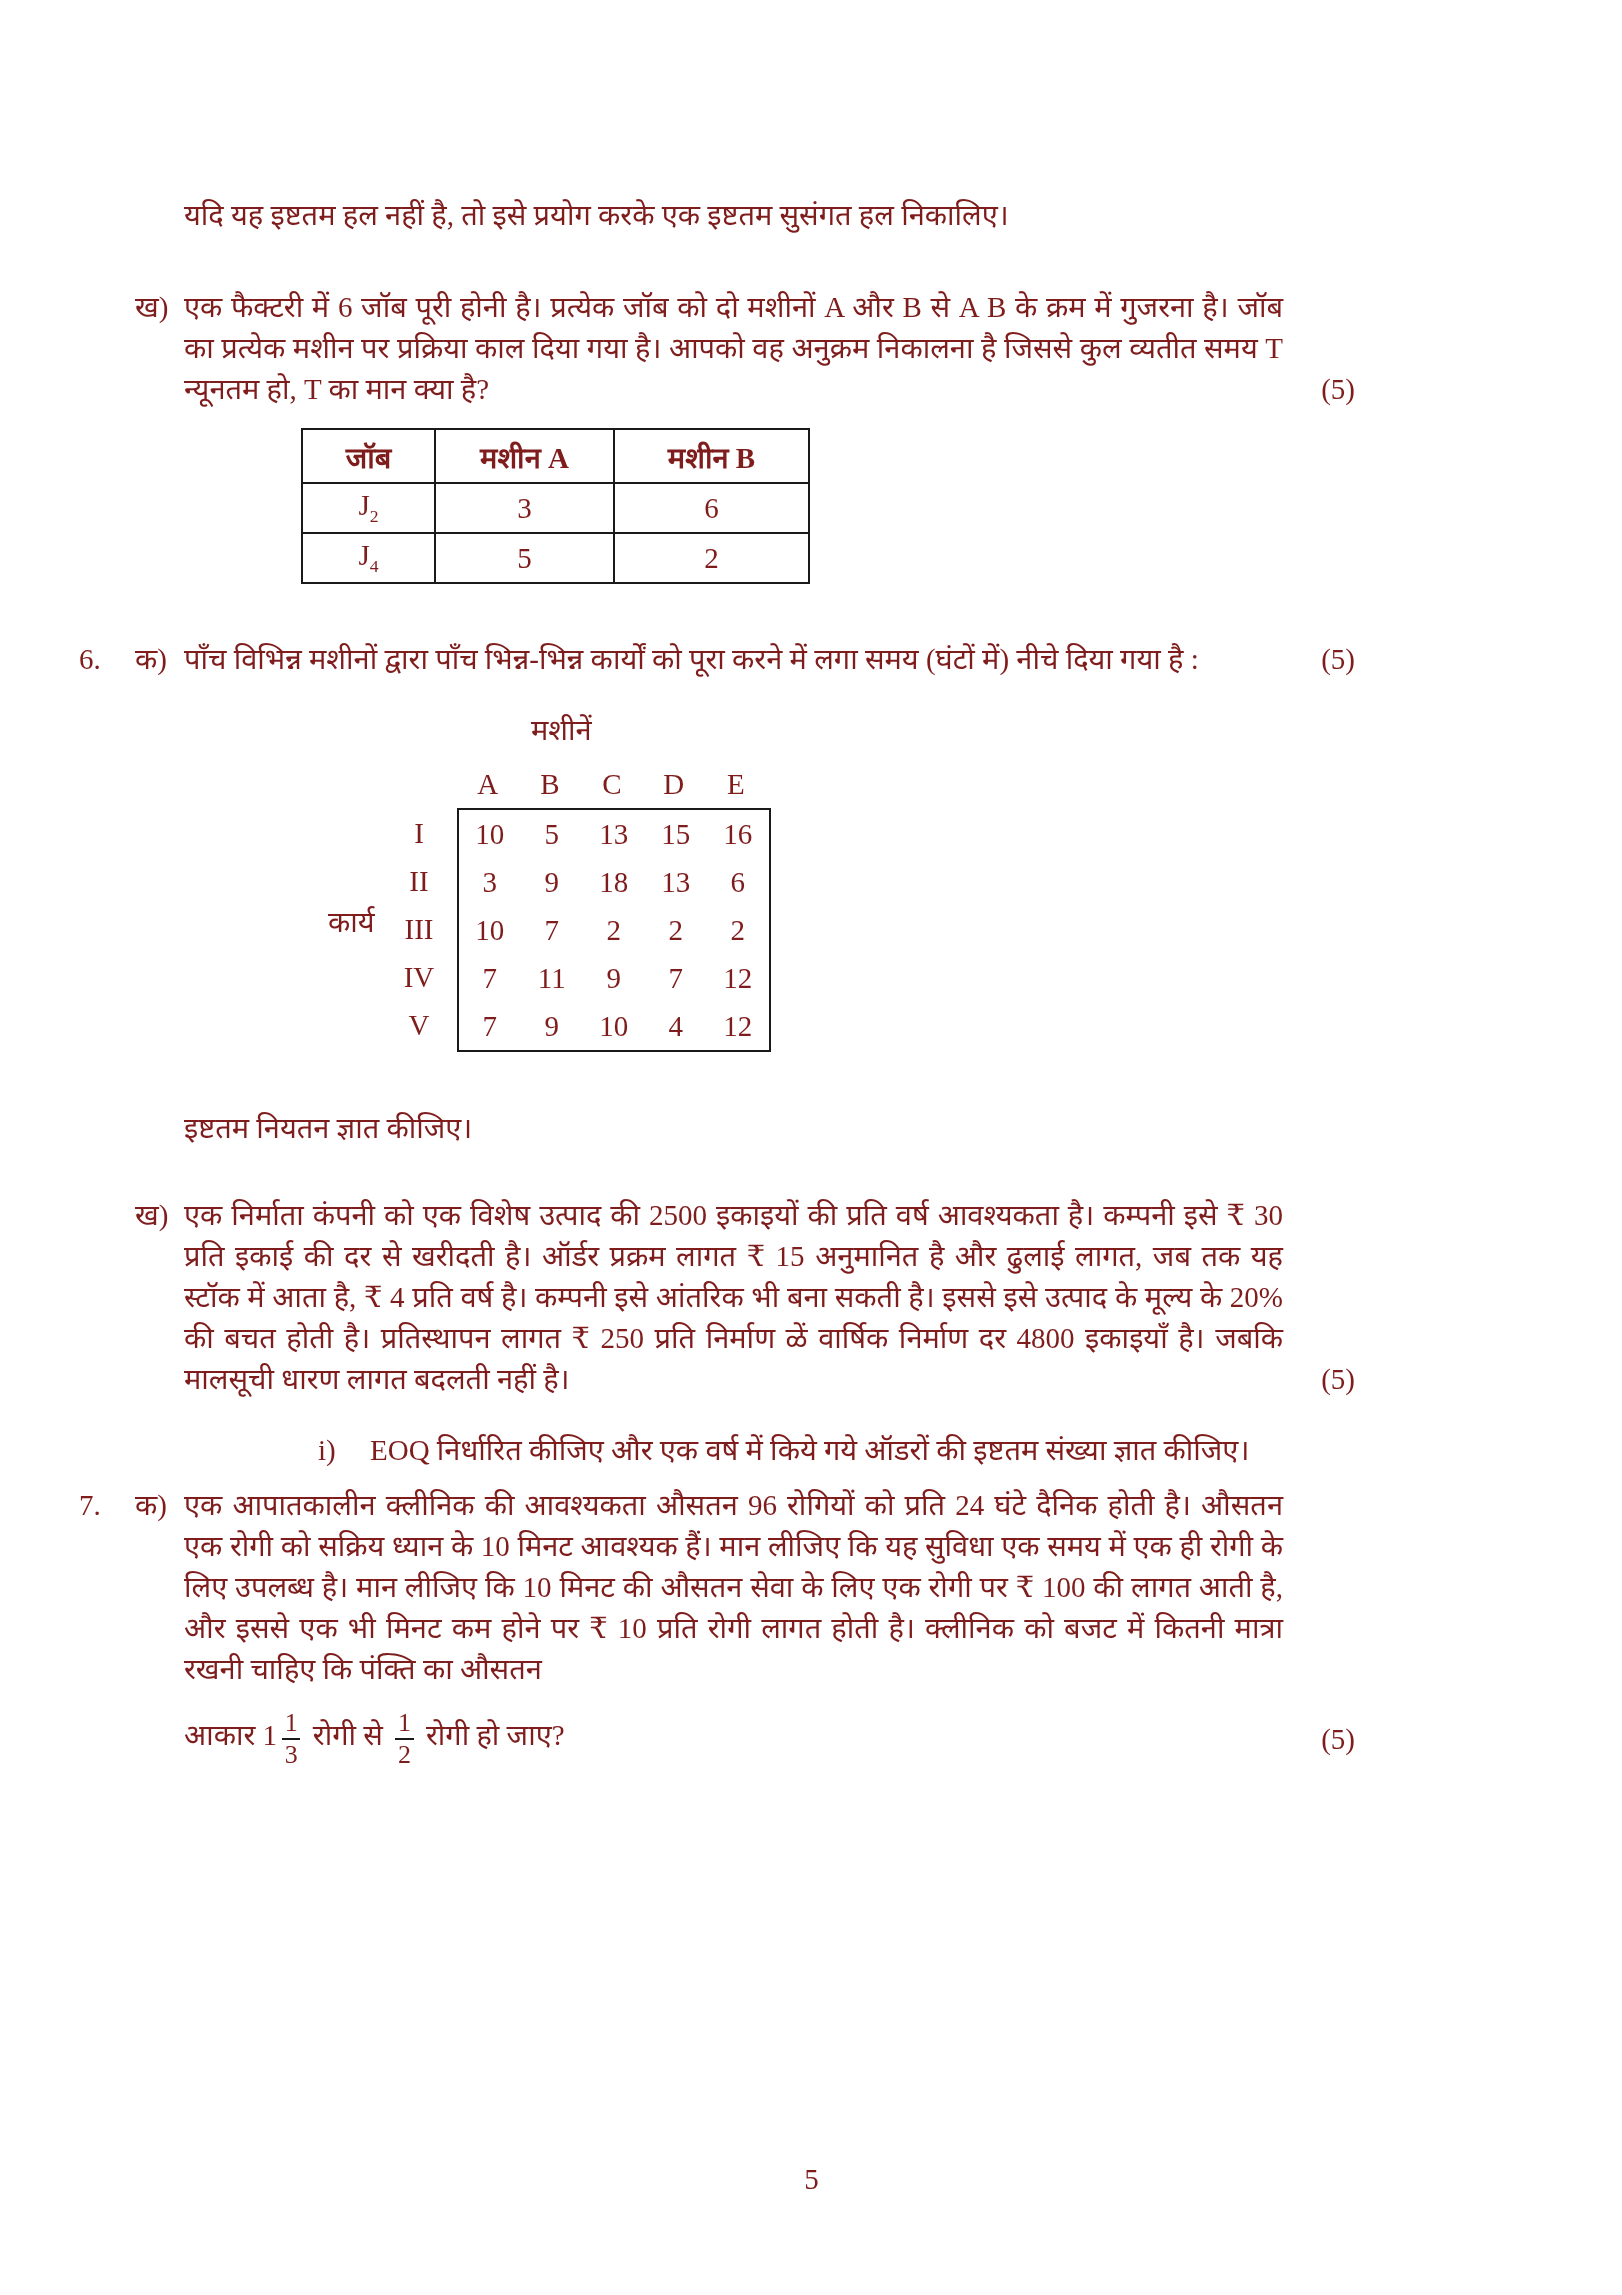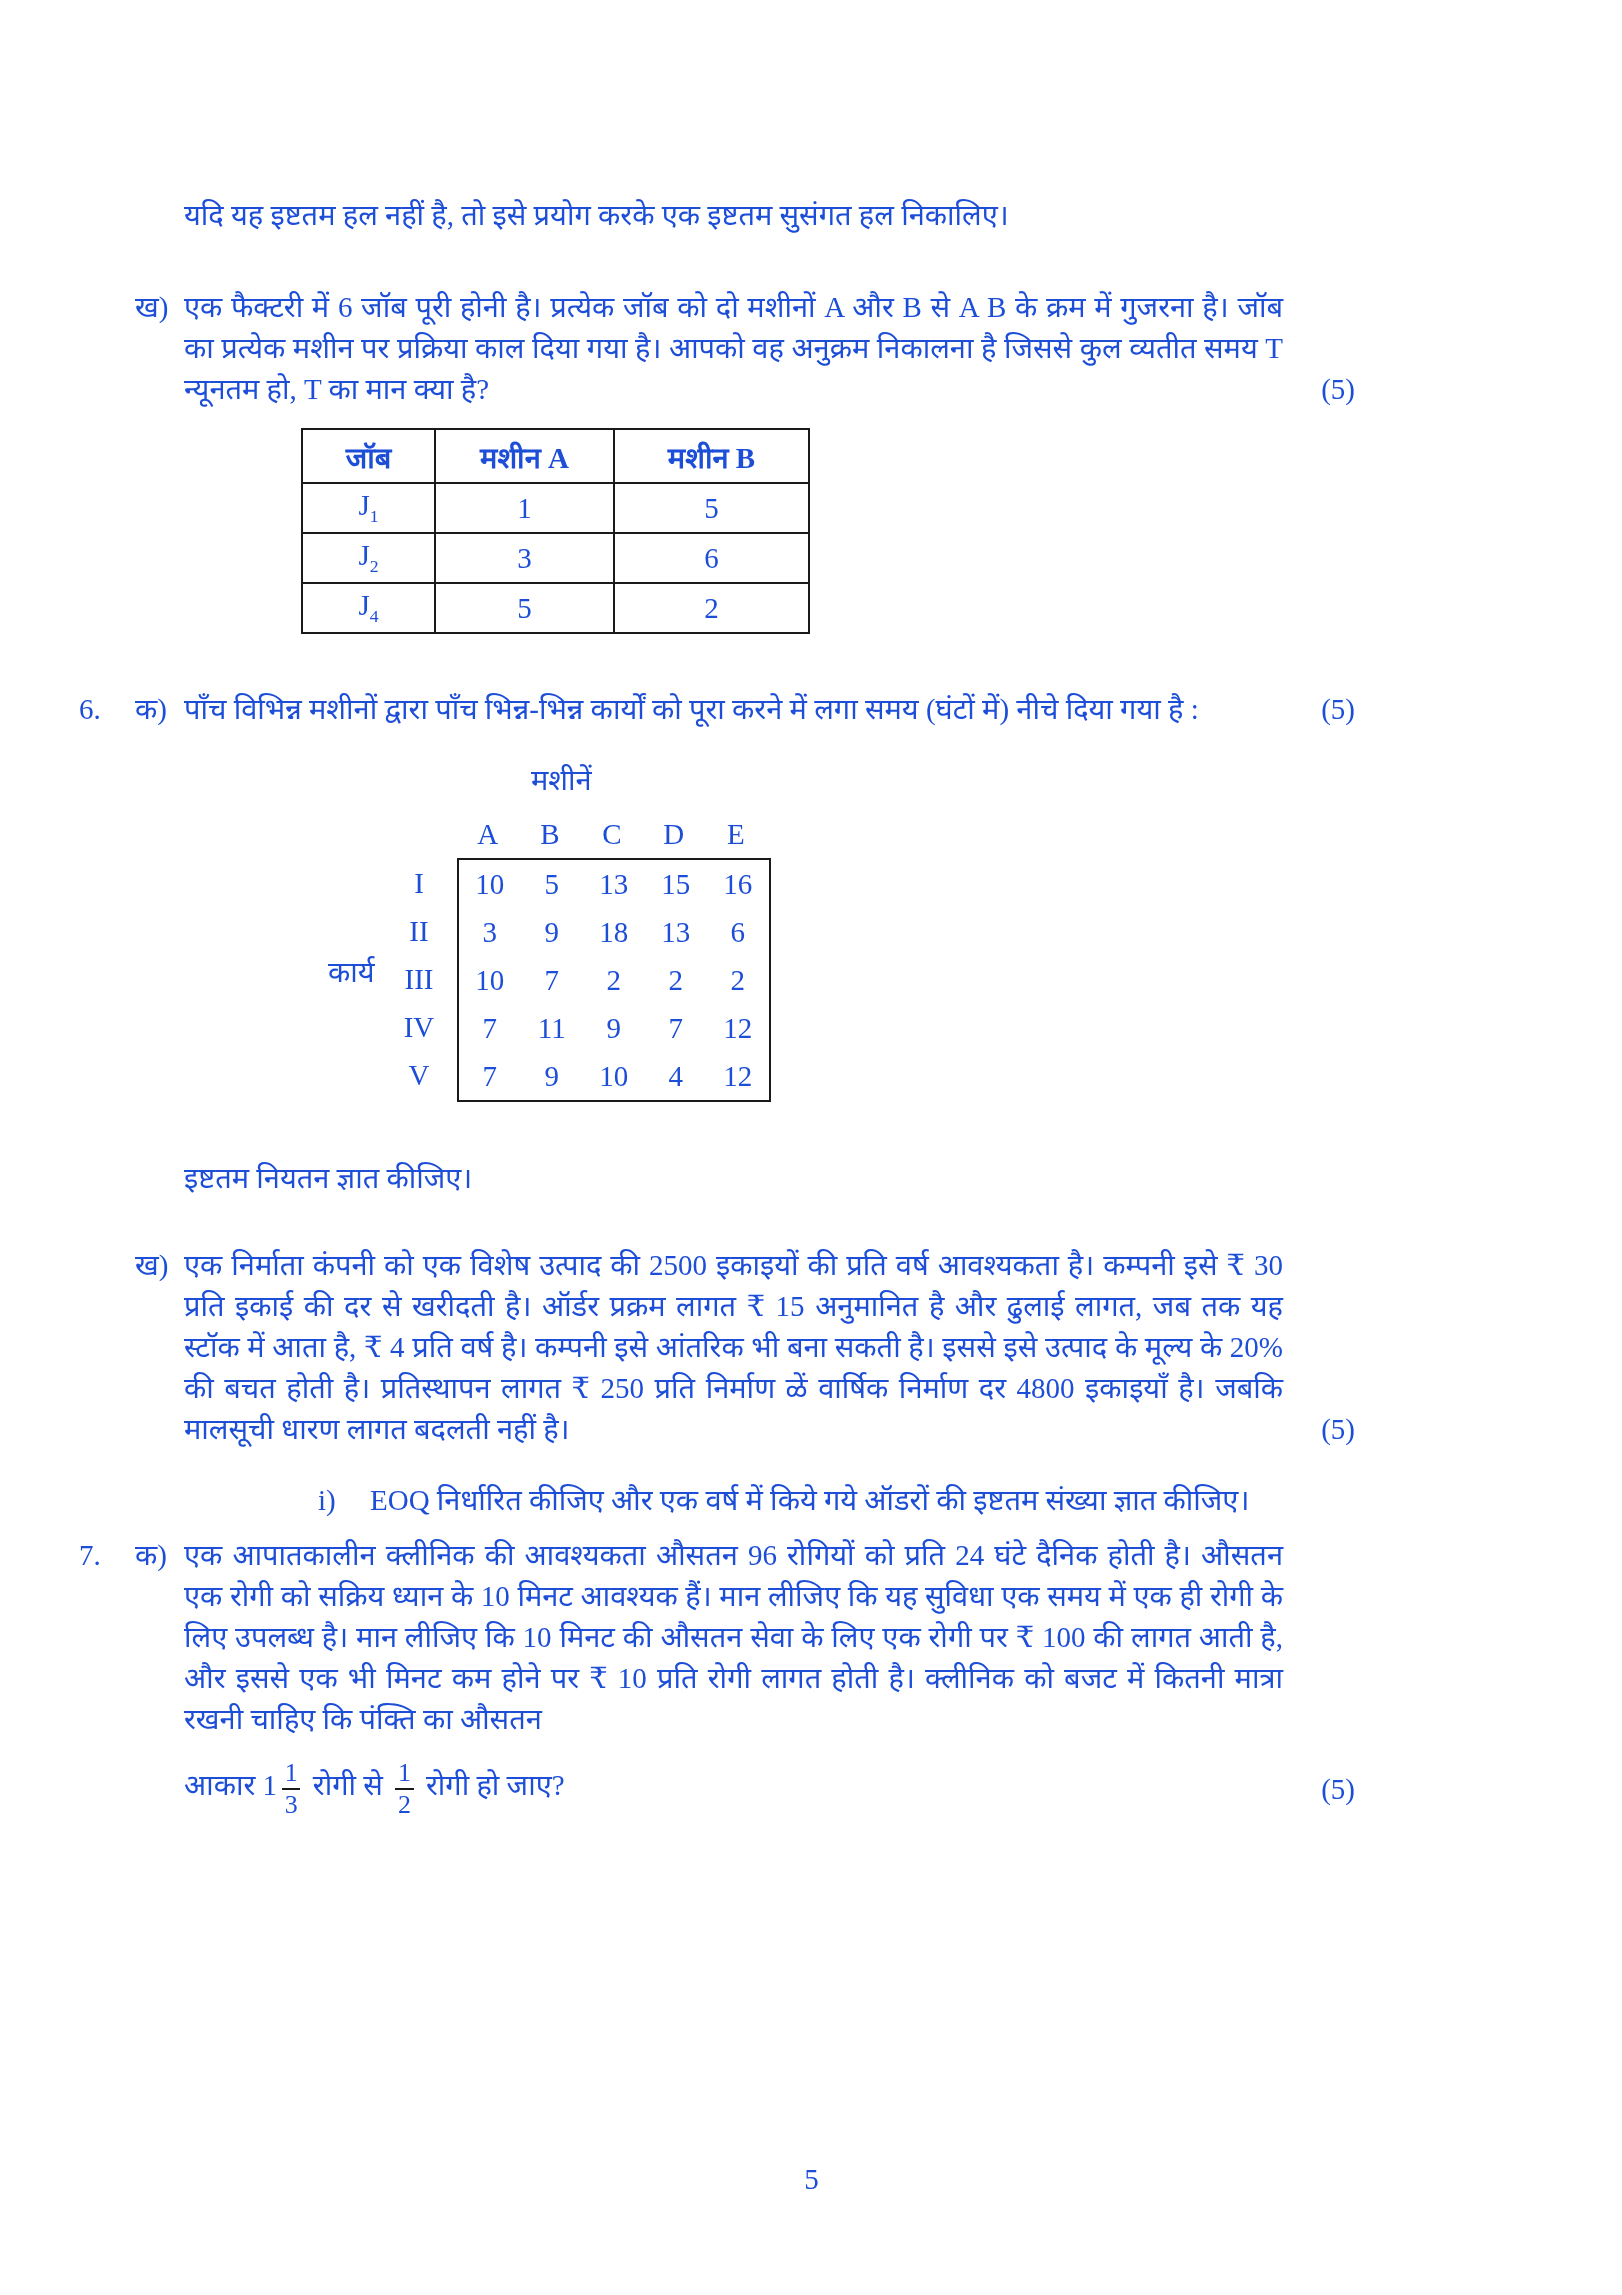--- a/index.html
+++ b/index.html
@@ -3,21 +3,21 @@
 <meta charset="utf-8">
 <style>
   html, body { margin:0; padding:0; background:#ffffff; }
   .page {
     position: relative;
     width: 1623px;
     height: 2295px;
     background: #ffffff;
     font-family: "Liberation Serif", "DejaVu Serif", serif;
     font-size: 29px;
-    color: #1d4ed8;
+    color: #7f1d1d;
     overflow: hidden;
   }
   .content {
     position: absolute;
     left: 79px;
     top: 195px;
     width: 1276px;
   }
   .indent-line { margin-left: 105px; line-height: 41px; }
   .row { display: flex; align-items: flex-start; }
@@ -140,25 +140,20 @@
 
     <table class="job-table">
       <thead>
         <tr>
           <th class="c1">जॉब</th>
           <th class="c2">मशीन A</th>
           <th class="c3">मशीन B</th>
         </tr>
       </thead>
       <tbody>
-        <tr>
-          <td class="c1"><span>J</span><sub>1</sub></td>
-          <td class="c2">1</td>
-          <td class="c3">5</td>
-        </tr>
         <tr>
           <td class="c1"><span>J</span><sub>2</sub></td>
           <td class="c2">3</td>
           <td class="c3">6</td>
         </tr>
         <tr>
           <td class="c1"><span>J</span><sub>4</sub></td>
           <td class="c2">5</td>
           <td class="c3">2</td>
         </tr>

